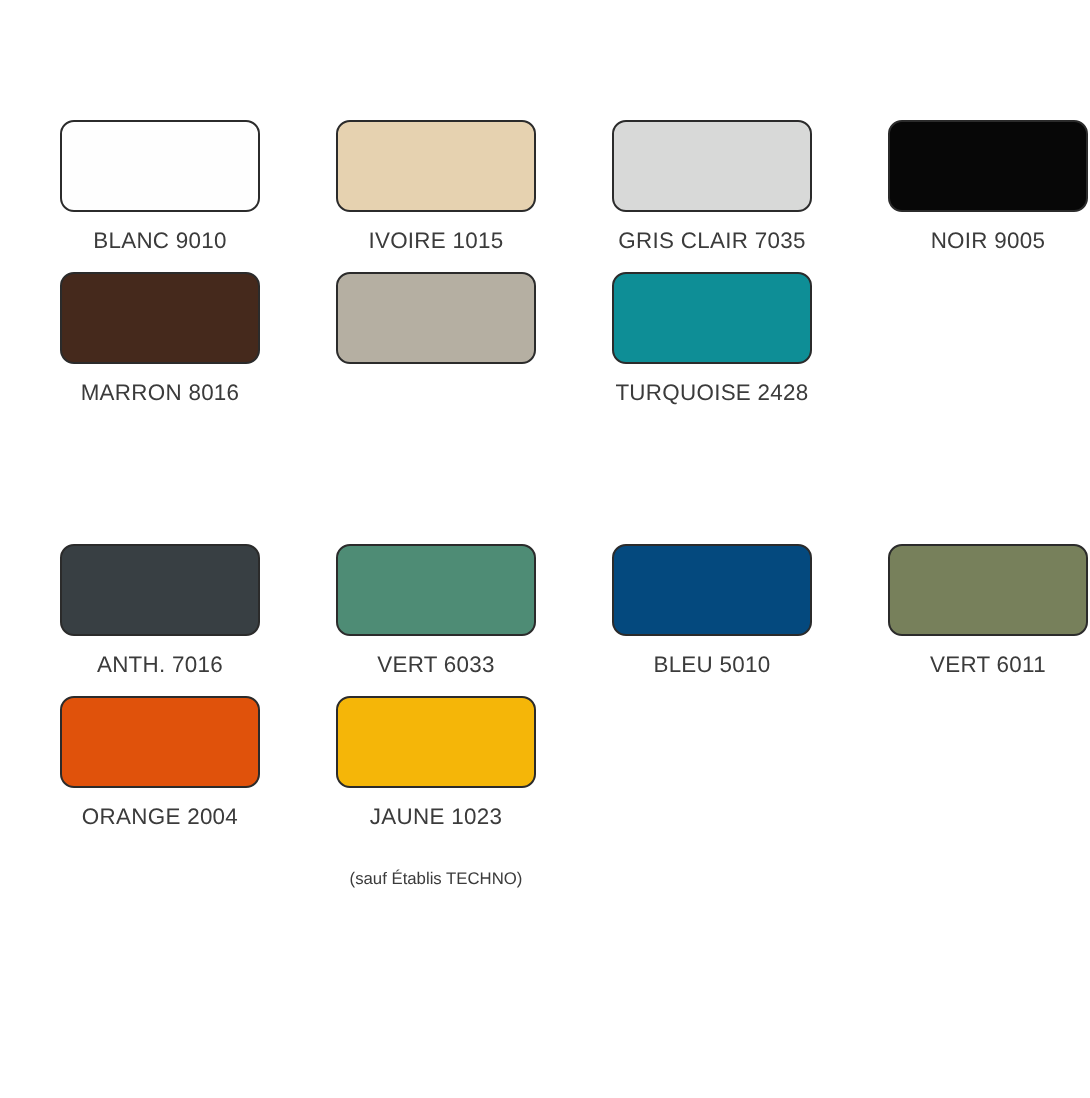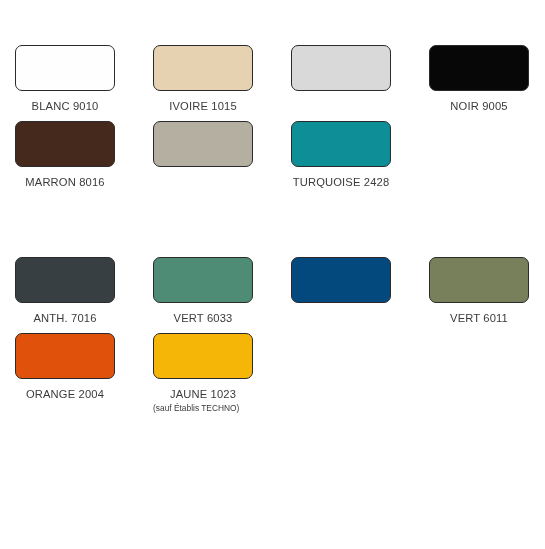--- a/index.html
+++ b/index.html
@@ -12,21 +12,21 @@
     background: #ffffff;
     font-family: "Liberation Sans", sans-serif;
     overflow: hidden;
   }
 
   .palette {
     position: relative;
     width: 545px;
     height: 549px;
     box-sizing: border-box;
-    padding: 3px;
+    padding: 18px;
   }
 
   .group {
     display: grid;
     grid-template-columns: repeat(4, 138px);
     justify-content: start;
     padding-left: 12px;
     box-sizing: border-box;
   }
 
@@ -60,25 +60,26 @@
     font-size: 11.2px;
     line-height: 14px;
     color: #3b3b3b;
     letter-spacing: 0.15px;
     margin-top: 8px;
     white-space: pre-line;
   }
 
   .sub-caption {
     width: 100px;
+    text-align: center;
     font-size: 8.4px;
     line-height: 11px;
     color: #3b3b3b;
     letter-spacing: 0px;
-    margin-top: 2px;
+    margin-top: 18px;
   }
 
   .sub-caption:empty {
     display: none;
   }
 </style>
 </head>
 <body>
 
 <div class="palette">
@@ -86,20 +87,21 @@
       <div class="swatch-cell">
         <div class="chip" style="background: rgb(254, 254, 254);"></div>
         <div class="caption">BLANC 9010</div>
       </div>
       <div class="swatch-cell">
         <div class="chip" style="background: rgb(230, 210, 176);"></div>
         <div class="caption">IVOIRE 1015</div>
       </div>
       <div class="swatch-cell">
         <div class="chip" style="background: rgb(216, 217, 216);"></div>
+        <div class="caption">GRIS CLAIR 7035</div>
       </div>
       <div class="swatch-cell">
         <div class="chip" style="background: rgb(7, 7, 7);"></div>
         <div class="caption">NOIR 9005</div>
       </div>
       <div class="swatch-cell">
         <div class="chip" style="background: rgb(69, 41, 28);"></div>
         <div class="caption">MARRON 8016</div>
       </div>
       <div class="swatch-cell">
@@ -114,20 +116,21 @@
       <div class="swatch-cell">
         <div class="chip" style="background: rgb(56, 63, 67);"></div>
         <div class="caption">ANTH. 7016</div>
       </div>
       <div class="swatch-cell">
         <div class="chip" style="background: rgb(78, 140, 117);"></div>
         <div class="caption">VERT 6033</div>
       </div>
       <div class="swatch-cell">
         <div class="chip" style="background: rgb(4, 73, 126);"></div>
+        <div class="caption">BLEU  5010</div>
       </div>
       <div class="swatch-cell">
         <div class="chip" style="background: rgb(119, 128, 91);"></div>
         <div class="caption">VERT 6011</div>
       </div>
       <div class="swatch-cell">
         <div class="chip" style="background: rgb(224, 82, 11);"></div>
         <div class="caption">ORANGE 2004</div>
       </div>
       <div class="swatch-cell">

